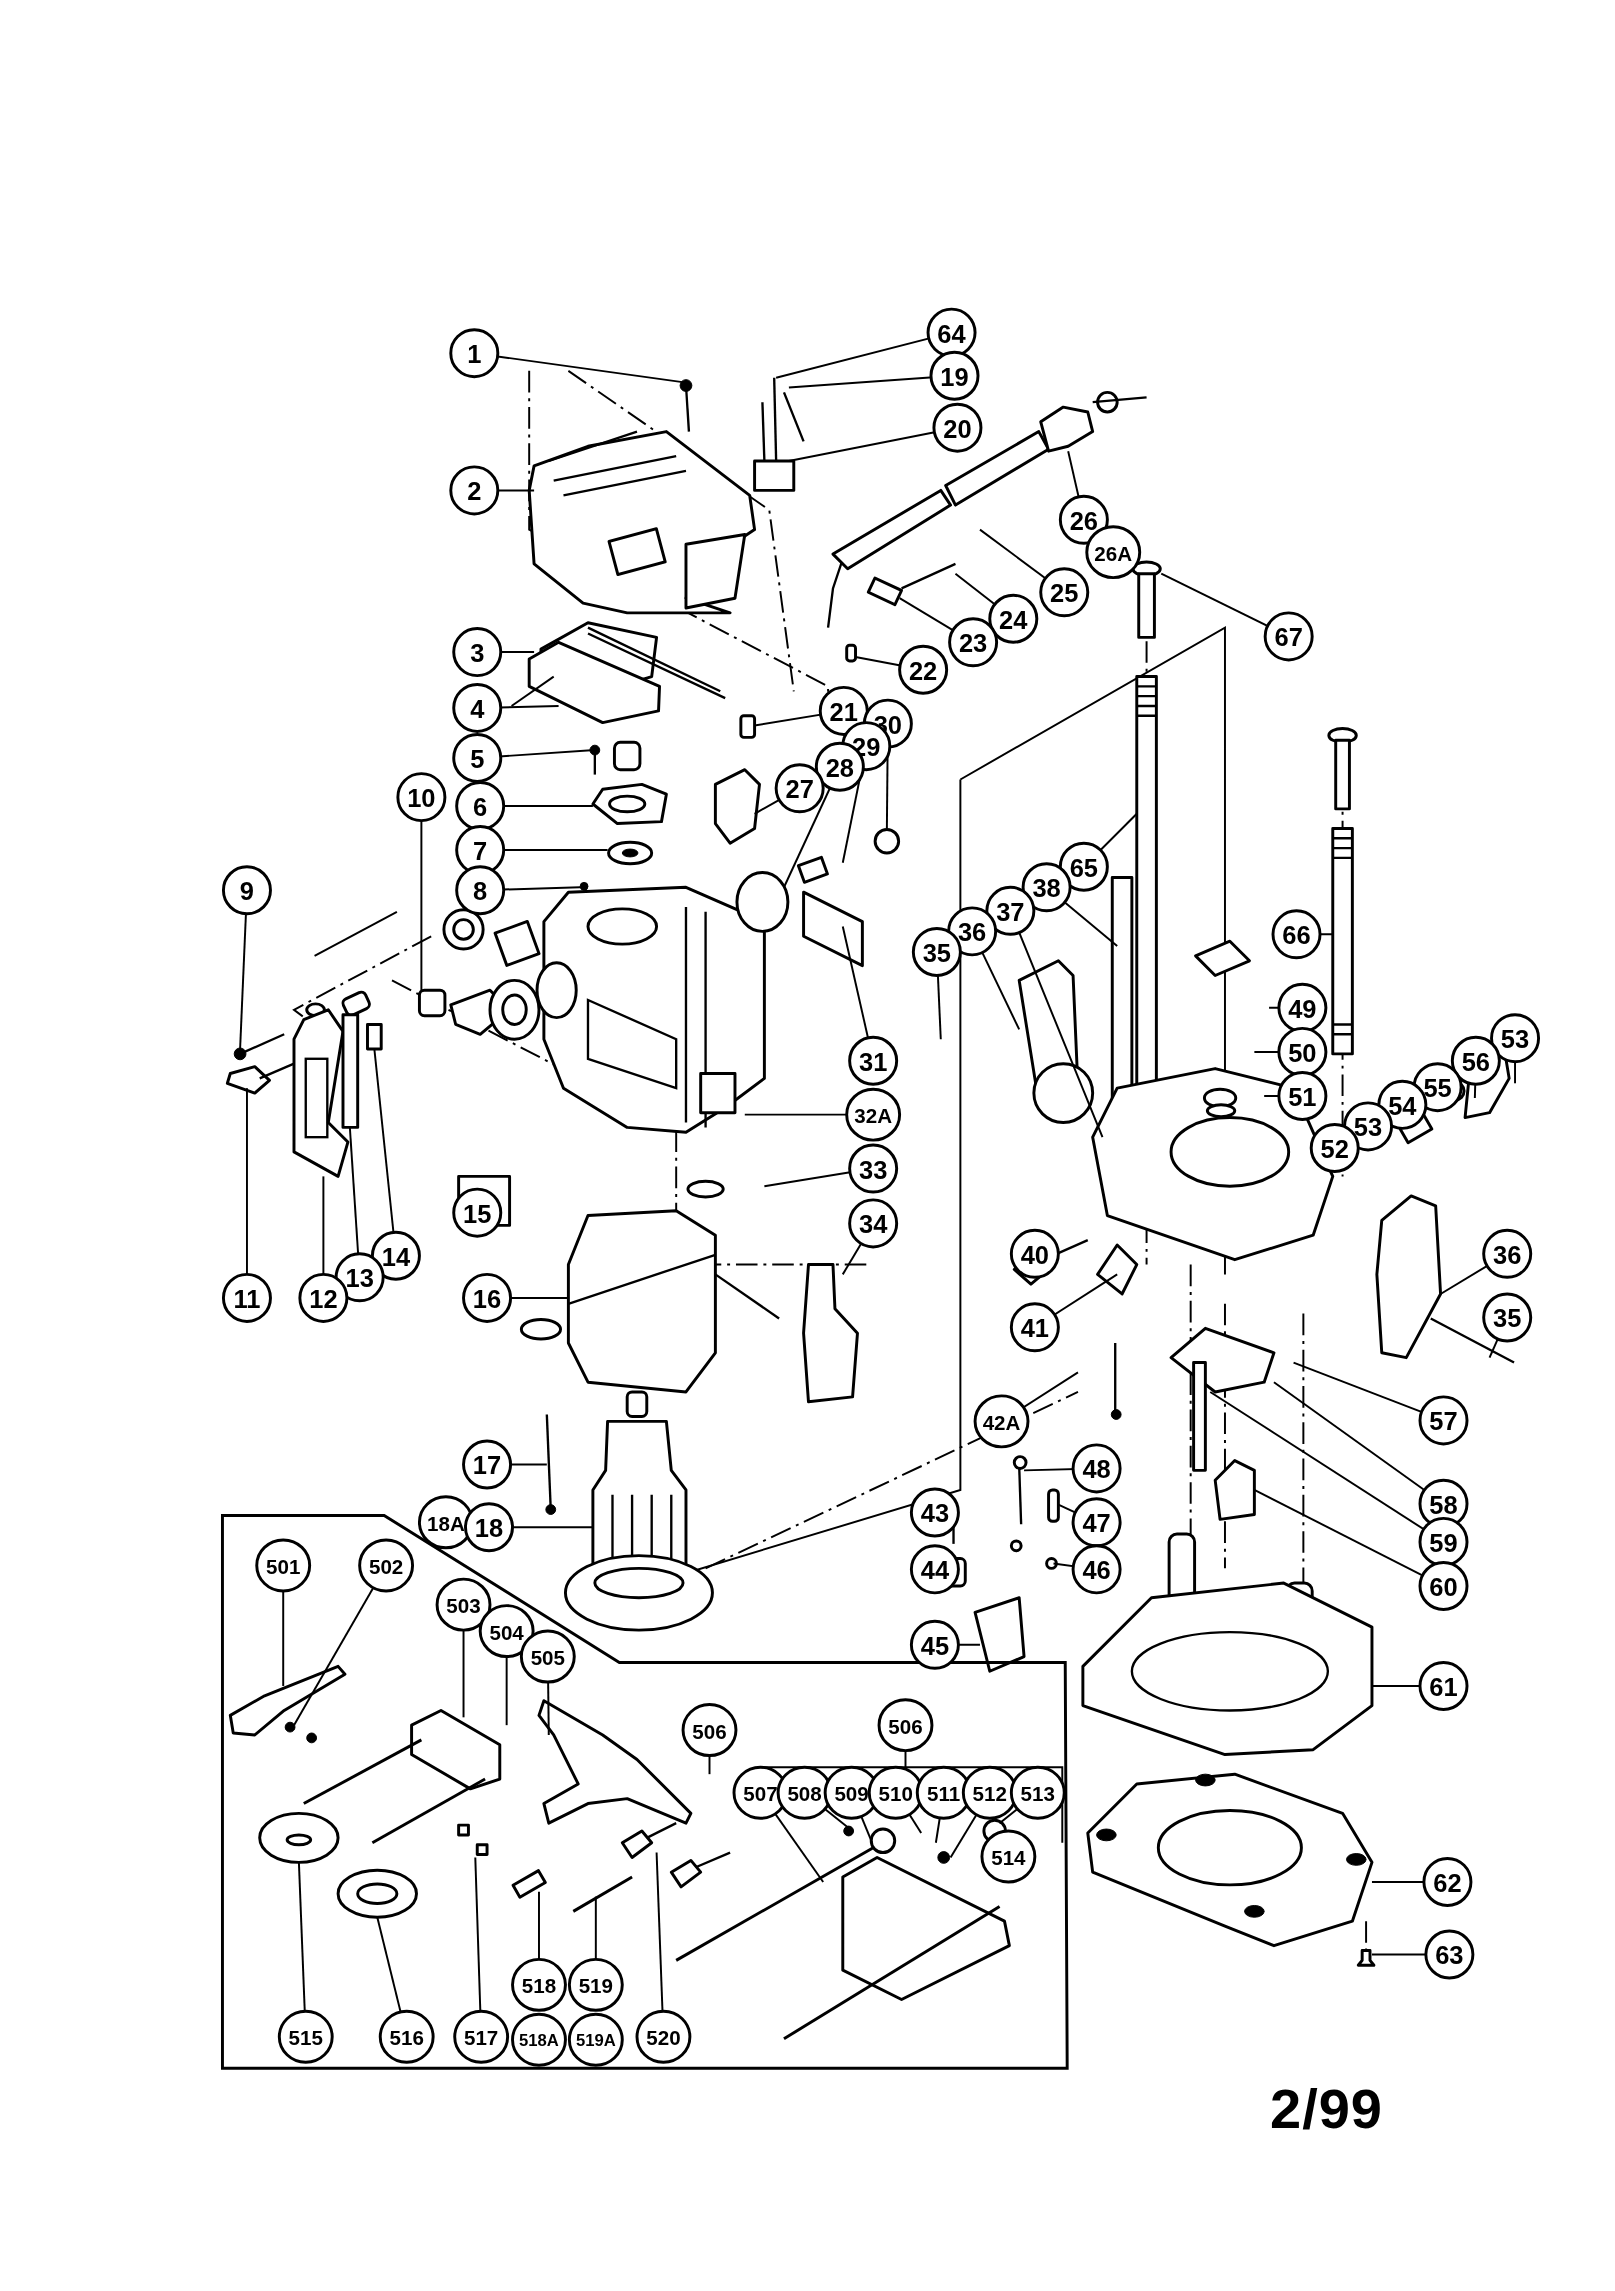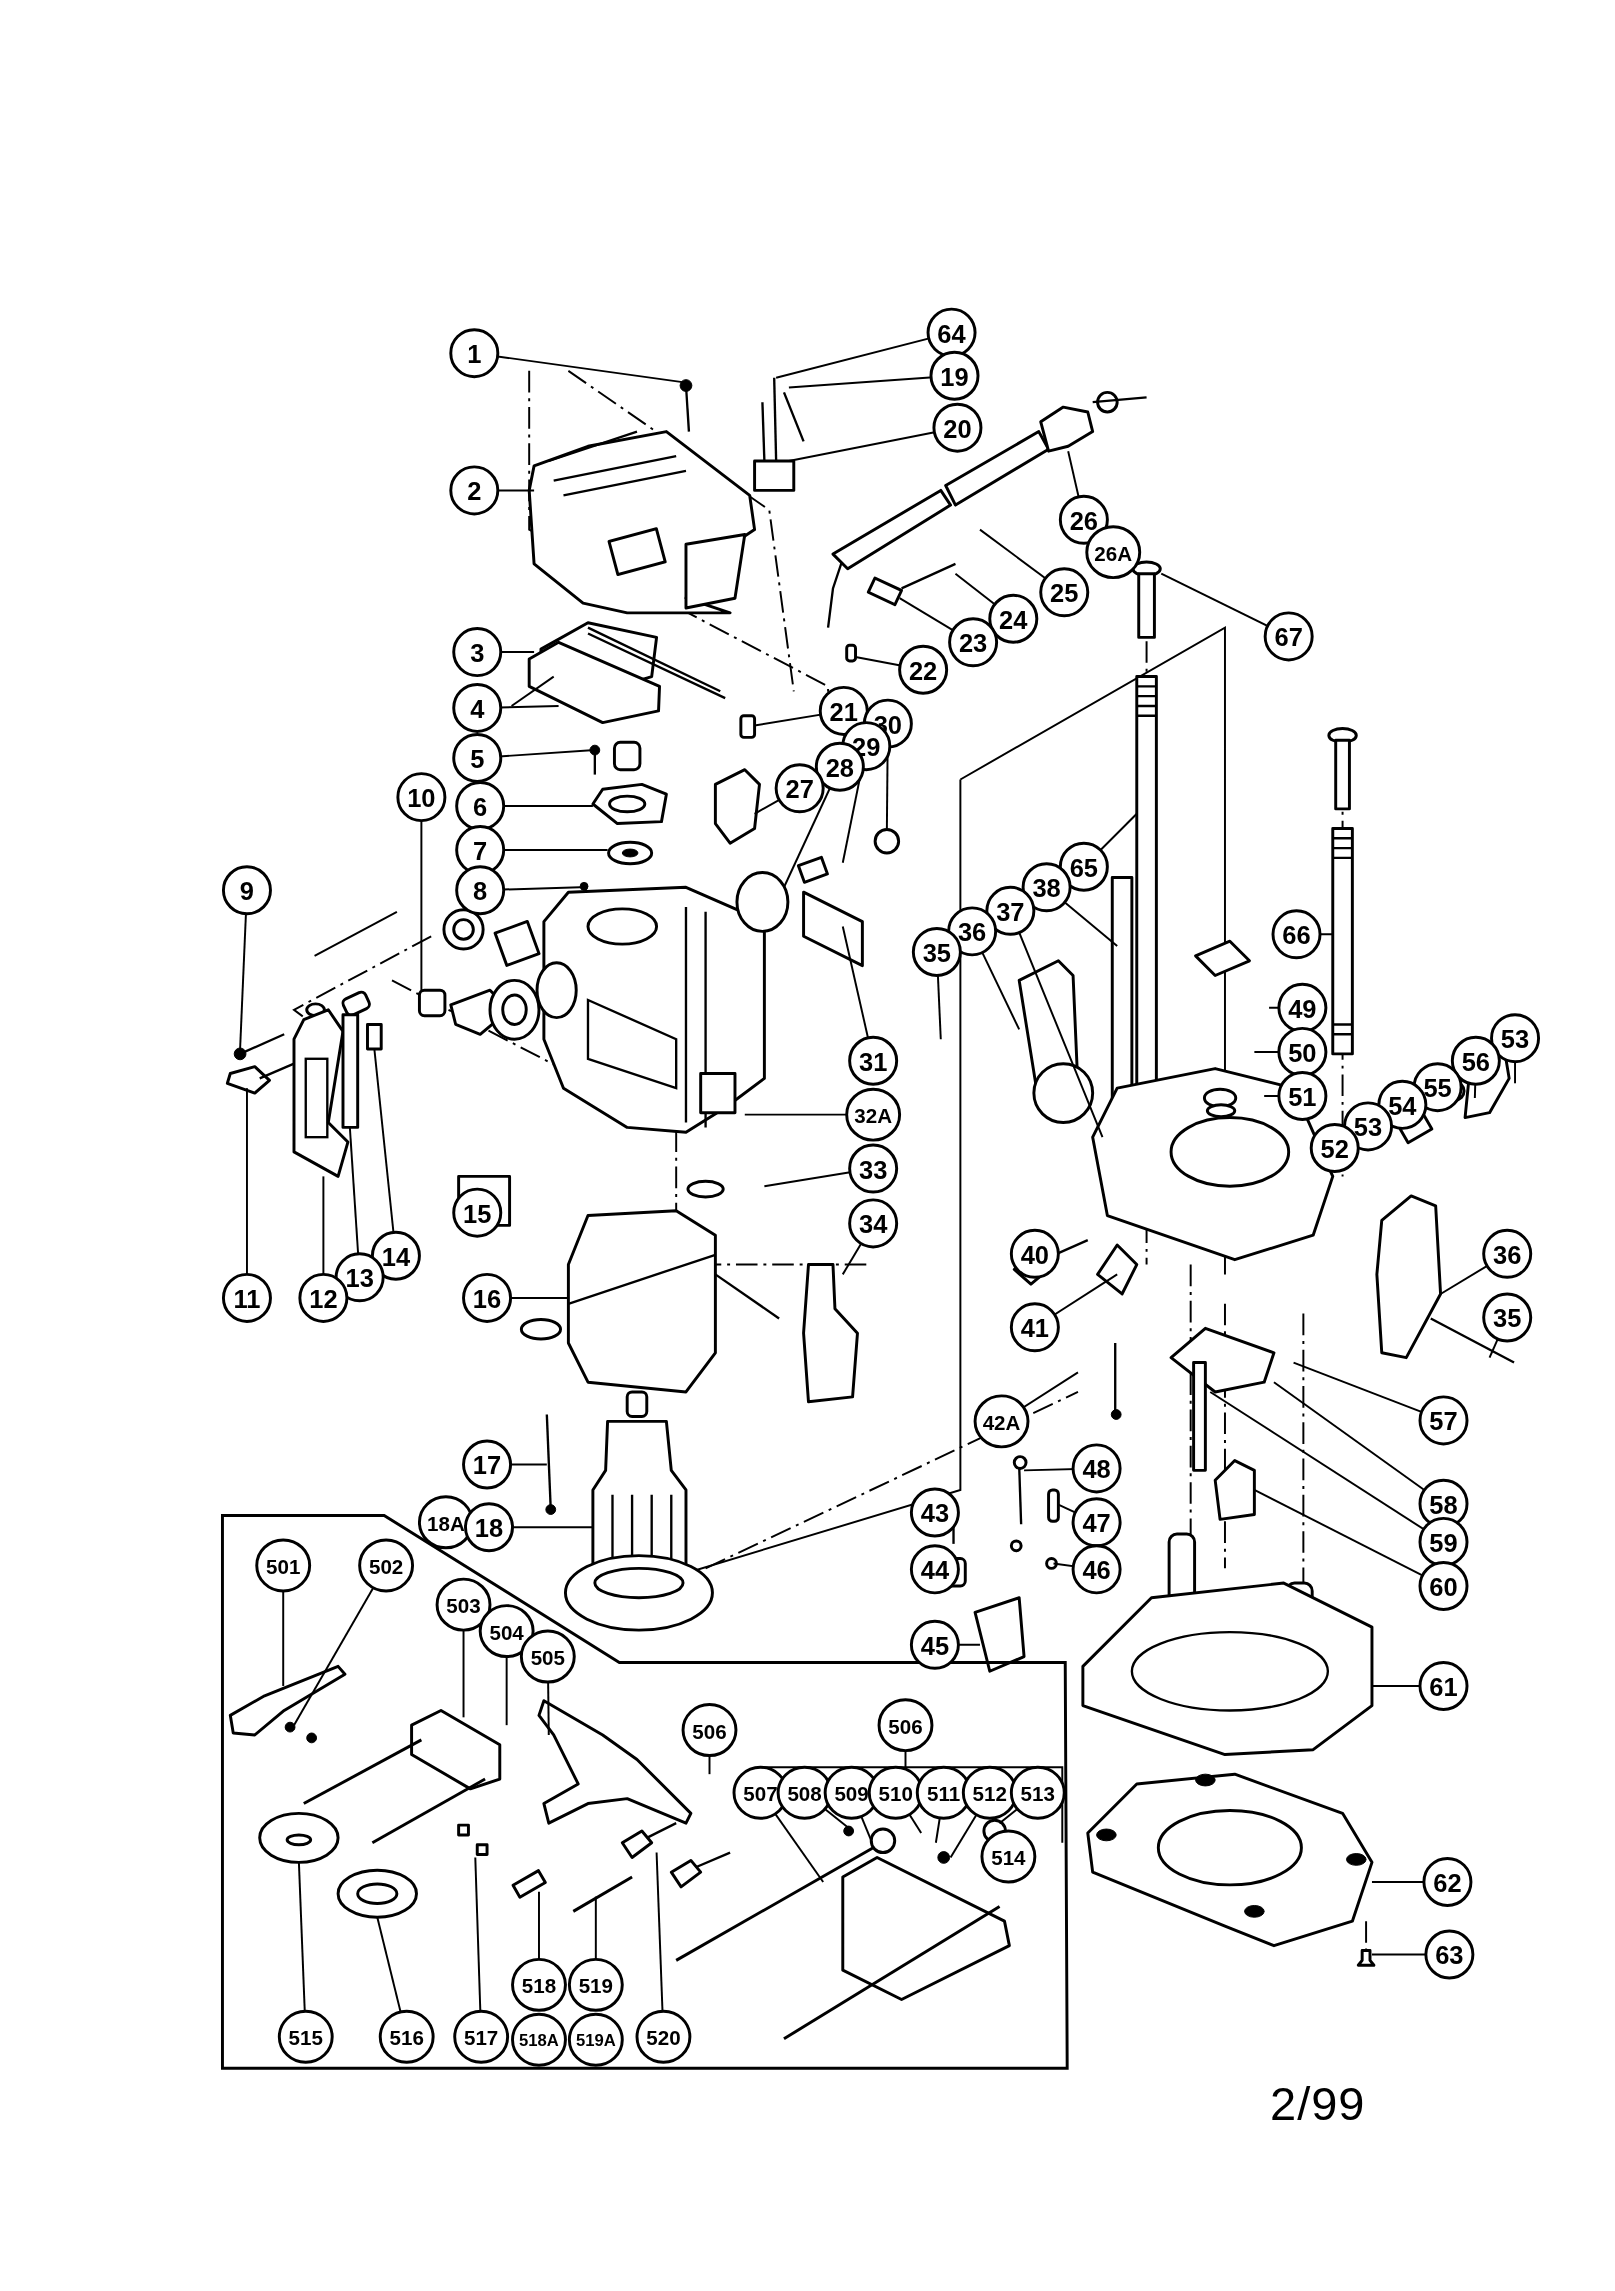--- a/index.html
+++ b/index.html
@@ -8,21 +8,21 @@
   #diagram { position: absolute; left: 0; top: 0; width: 1615px; height: 2292px; }
   .part { fill: #ffffff; stroke: #000; stroke-width: 3; stroke-linejoin: round; }
   .part-thin { fill: none; stroke: #000; stroke-width: 2.4; }
   .dark { fill: #000; stroke: #000; }
   .leader { fill: none; stroke: #000; stroke-width: 2; }
   .dash { fill: none; stroke: #000; stroke-width: 2; stroke-dasharray: 22 6 3 6; }
   .callout-circle { fill: #fff; stroke: #000; stroke-width: 3; }
   .callout-text { font-family: "Liberation Sans", sans-serif; font-weight: bold; fill: #000;
                   text-anchor: middle; dominant-baseline: central; }
   .inset-box { fill: none; stroke: #000; stroke-width: 3; }
-  #page-number { position: absolute; left: 1270px; top: 2076px; font-size: 47px; font-weight: normal;
+  #page-number { position: absolute; left: 1270px; top: 2076px; font-size: 56px; font-weight: bold;
                  font-family: "Liberation Sans", sans-serif; color: #000; letter-spacing: 1px; }
 </style>
 </head>
 <body>
 
 <svg id="diagram" viewBox="0 0 1648 2338" xmlns="http://www.w3.org/2000/svg">
 
   <g>
     <polyline class="dash" points="540,378 540,540 845,700 845,735"></polyline>
     <polyline class="dash" points="580,378 785,520 810,705"></polyline>

